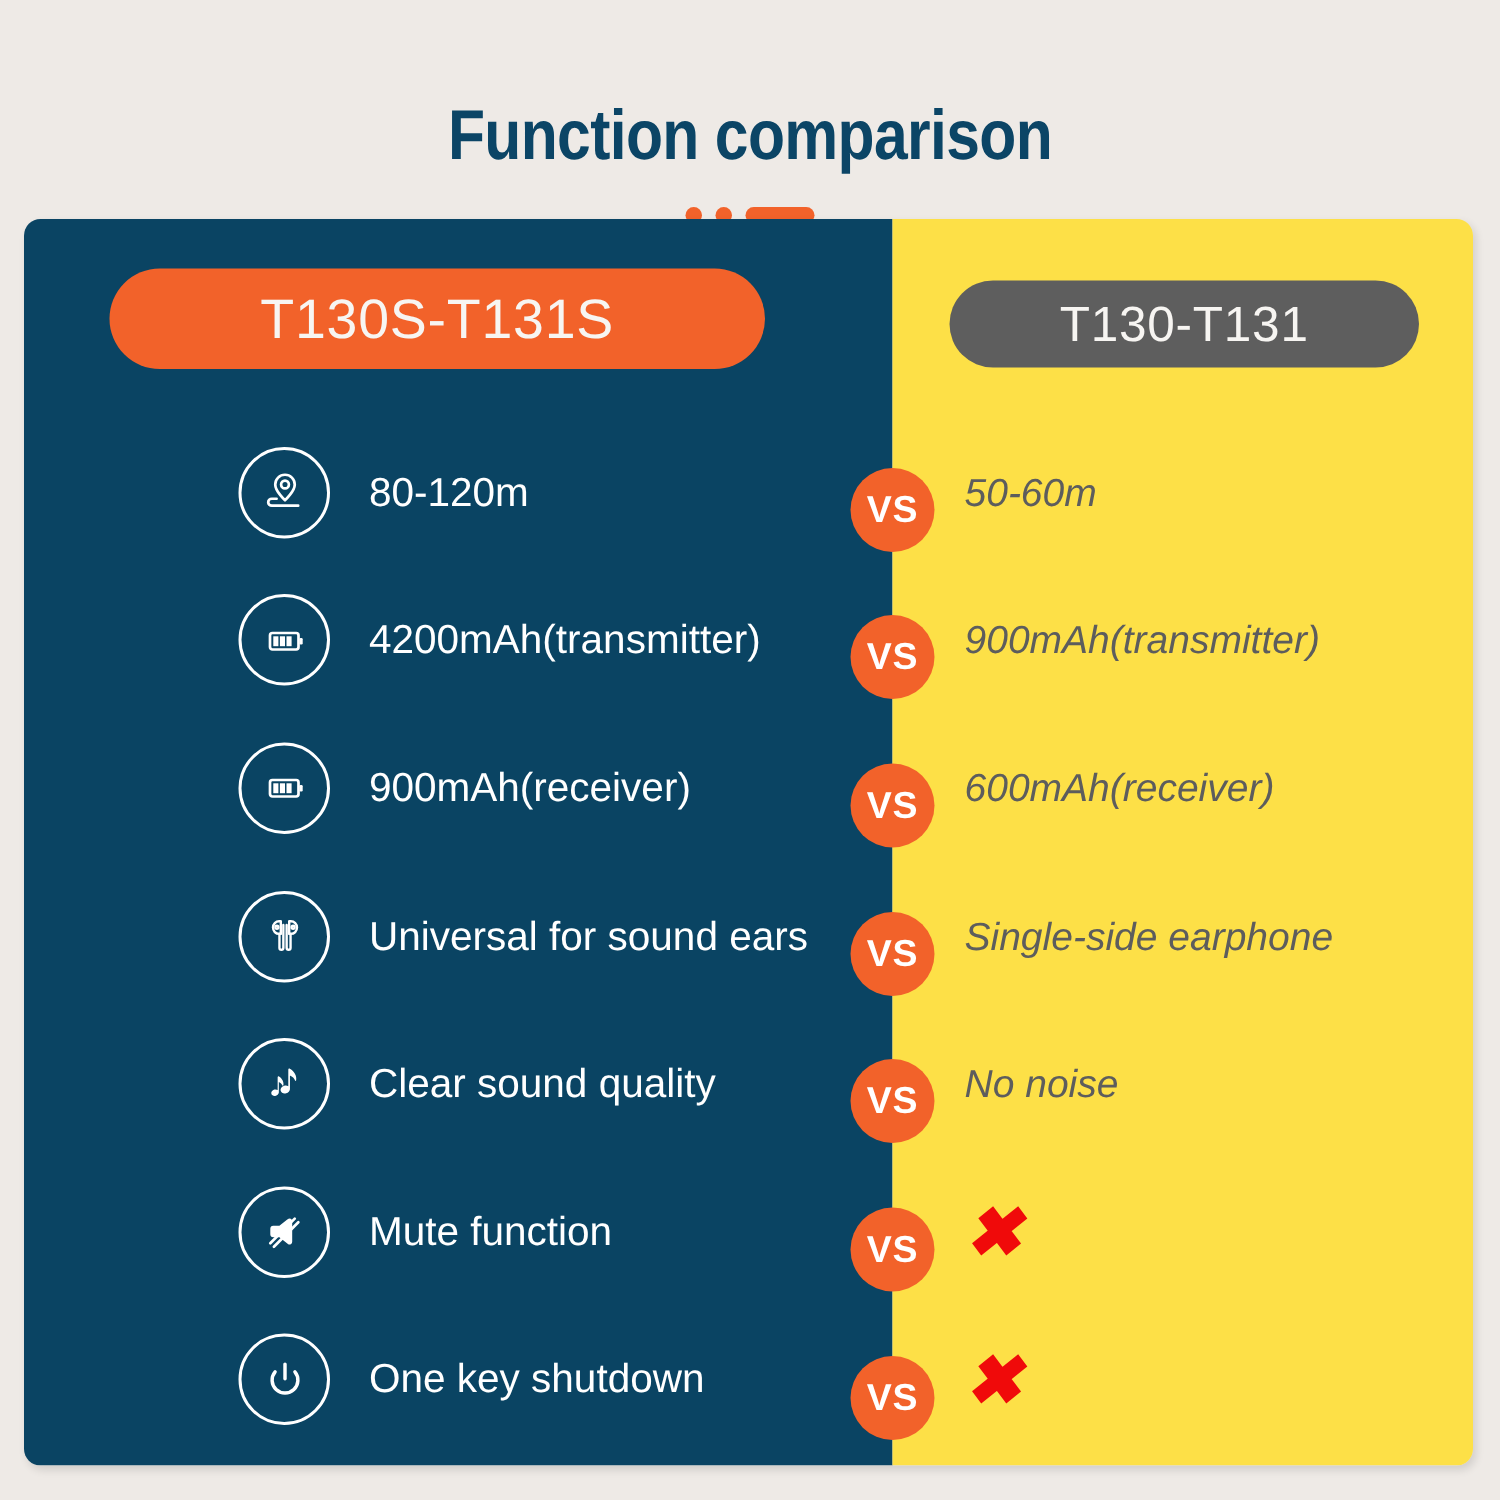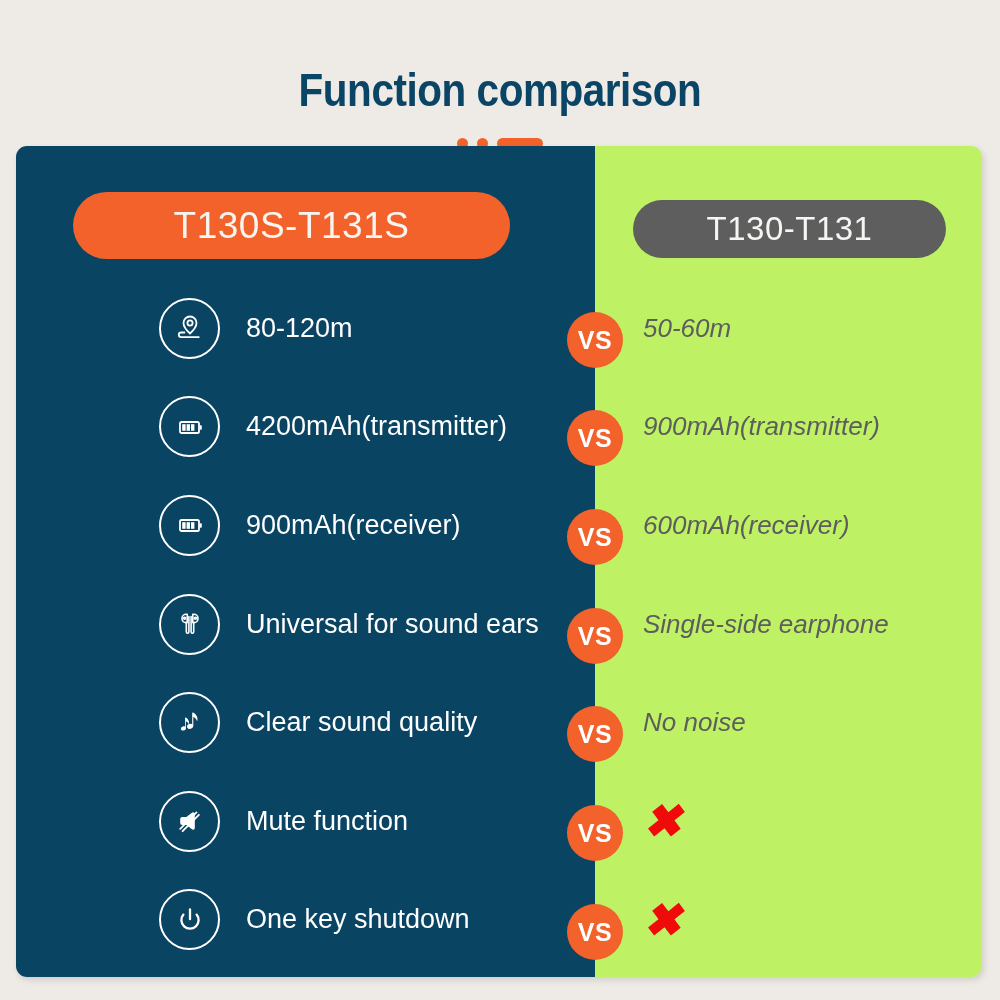--- a/index.html
+++ b/index.html
@@ -67,36 +67,35 @@
   }
   .panel-left {
     width: 579px;
     height: 100%;
     background: #0A4463;
     position: relative;
   }
   .panel-right {
     width: 387px;
     height: 100%;
-    background: #bef264;
+    background: #fde047;
     position: relative;
   }
 
   
   .pill {
     position: absolute;
     border-radius: 40px;
     display: flex;
     align-items: center;
     justify-content: center;
     color: #F7F5F2;
     font-size: 37px;
     letter-spacing: 0.5px;
     white-space: nowrap;
-    margin-top: 13px;
   }
   .pill-left {
     left: 57px; top: 33px;
     width: 437px; height: 67px;
     background: #F2622A;
   }
   .pill-right {
     left: 38px; top: 41px;
     width: 313px; height: 58px;
     background: #5E5E5E;

